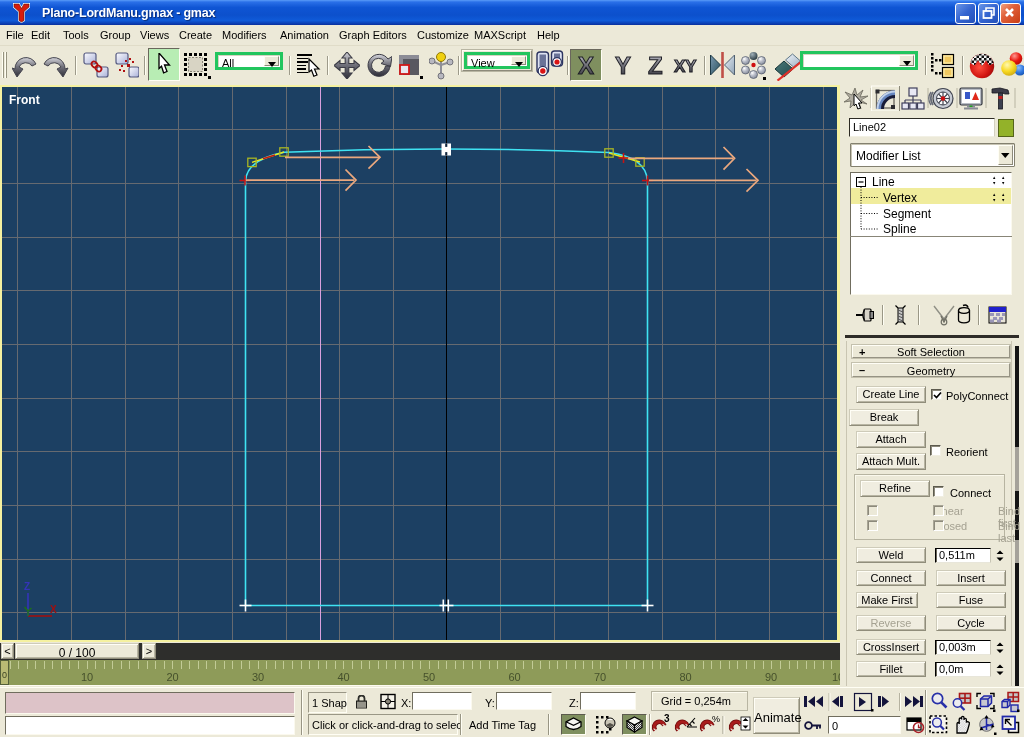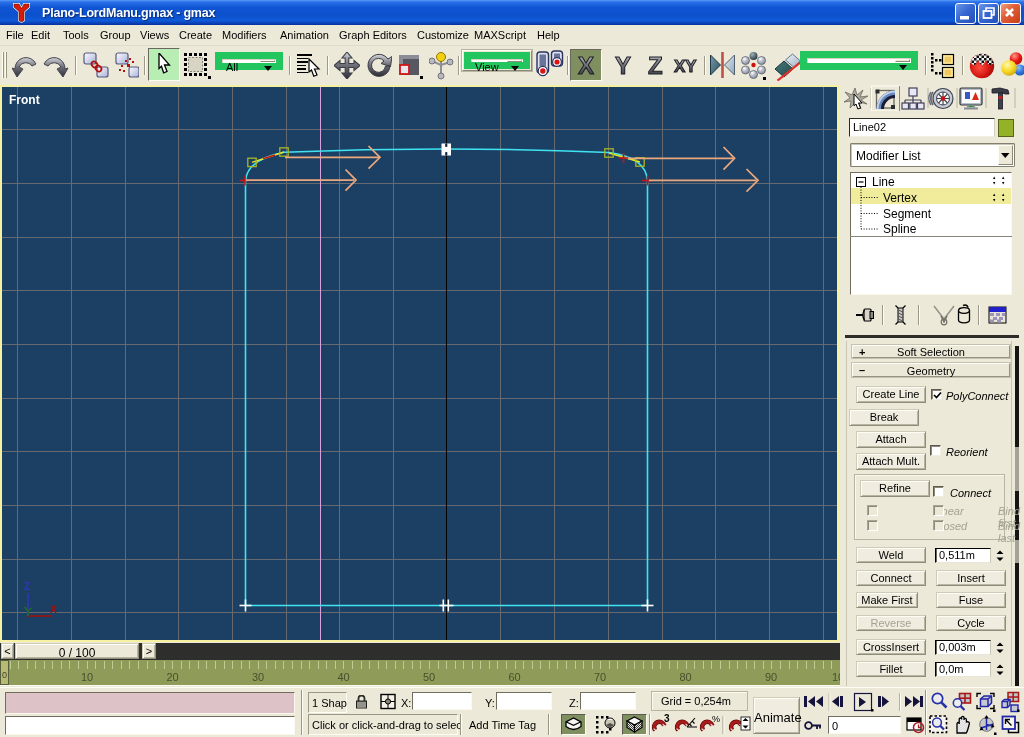--- a/index.html
+++ b/index.html
@@ -15,41 +15,41 @@
 #btn-min  { left:955px; background:linear-gradient(135deg,#6a96e8 0%,#3464d0 50%,#2450b8 100%); }
 #btn-max  { left:978px; background:linear-gradient(135deg,#6a96e8 0%,#3464d0 50%,#2450b8 100%); }
 #btn-close{ left:1000px; background:linear-gradient(135deg,#f0a080 0%,#e0613a 40%,#c83c14 100%); }
 
 #menubar { left:0; top:25px; width:1024px; height:21px; background:#ece9d8; border-bottom:1px solid #e0dcc8; }
 .mi { position:absolute; top:29px; font-size:11px; }
 
 #toolbar { left:0; top:46px; width:1024px; height:39px; background:#ece9d8; }
 
 .sep { position:absolute; top:56px; width:2px; height:19px; border-left:1px solid #9d9a8a; border-right:1px solid #fffef2; }
-.combo { position:absolute; background:#fff; border:7px solid #22c55e; box-shadow: inset 1px 1px 0 #d6d2c2; }
+.combo { position:absolute; background:#fff; border:3px solid #22c55e; box-shadow: inset 1px 1px 0 #d6d2c2; }
 .combo .cbtn { position:absolute; right:1px; top:1px; bottom:1px; width:15px; background:#ece9d8;
   border:1px solid; border-color:#fffef4 #8d8a7a #8d8a7a #fffef4; }
 .combo .cbtn:after { content:""; position:absolute; left:3px; top:5px; border:4px solid transparent; border-top:5px solid #000; }
 .combo .ctext { position:absolute; left:4px; top:2px; font-size:11px; }
 
 #vpwrap { left:0; top:85px; width:840px; height:557px; background:#f5f1a0; }
 #vp { position:absolute; left:2px; top:2px; width:835px; height:553px; background:#1c4063; }
 
 #panel { left:840px; top:85px; width:184px; height:602px; background:#ece9d8; }
 .gbtn { position:absolute; background:#f0ede0; border:1px solid #908d7b;
   border-top-color:#cecbb9; border-left-color:#cecbb9;
   box-shadow: inset 1px 1px 0 #fffef6, inset -1px -1px 0 #b8b5a3;
   font-size:11px; text-align:center; color:#000; font-family:"Liberation Sans",sans-serif; }
 .gbtn span { position:relative; top:1px; }
 .gbtn.dis span { color:#a5a292; }
 .cb { position:absolute; width:11px; height:11px; background:#fff; border:1px solid #5c5a4e;
   border-bottom-color:#f0eee2; border-right-color:#f0eee2; box-shadow: inset 1px 1px 0 #8c897b; }
 .cb.dis { background:#ece9d8; border-color:#a8a595; border-bottom-color:#fff; border-right-color:#fff; }
 .cb svg { position:absolute; left:0px; top:0px; }
-.cblab { position:absolute; font-size:11px;font-style:italic; }
+.cblab { position:absolute; font-size:11px; }
 .cblab.dis { color:#a5a292;margin-left:48px; }
 .spin { position:absolute; background:#fff; border:1px solid #000; border-bottom:1px solid #e8e6da; border-right:1px solid #c8c5b5; box-shadow:inset 1px 0 0 #6a675a; font-size:11px; }
 .spin span { position:relative; left:3px; top:0px; }
 .rollhead { position:absolute; left:852px; width:158px; height:13px; background:#ebe8d7;
   border:1px solid #fffef6; border-right-color:#969384; border-bottom-color:#969384;
   box-shadow:0 0 0 1px #c4c1ae; font-size:11px; text-align:center; }
 
 #timeslider { left:0; top:643px; width:840px; height:17px; background:#2e2e2c; }
 #ruler { left:0; top:660px; width:840px; height:26px; background:#8e9b59; }
 #statusbar { left:0; top:687px; width:1024px; height:50px; background:#ece9d8; border-top:1px solid #fffef4; }

